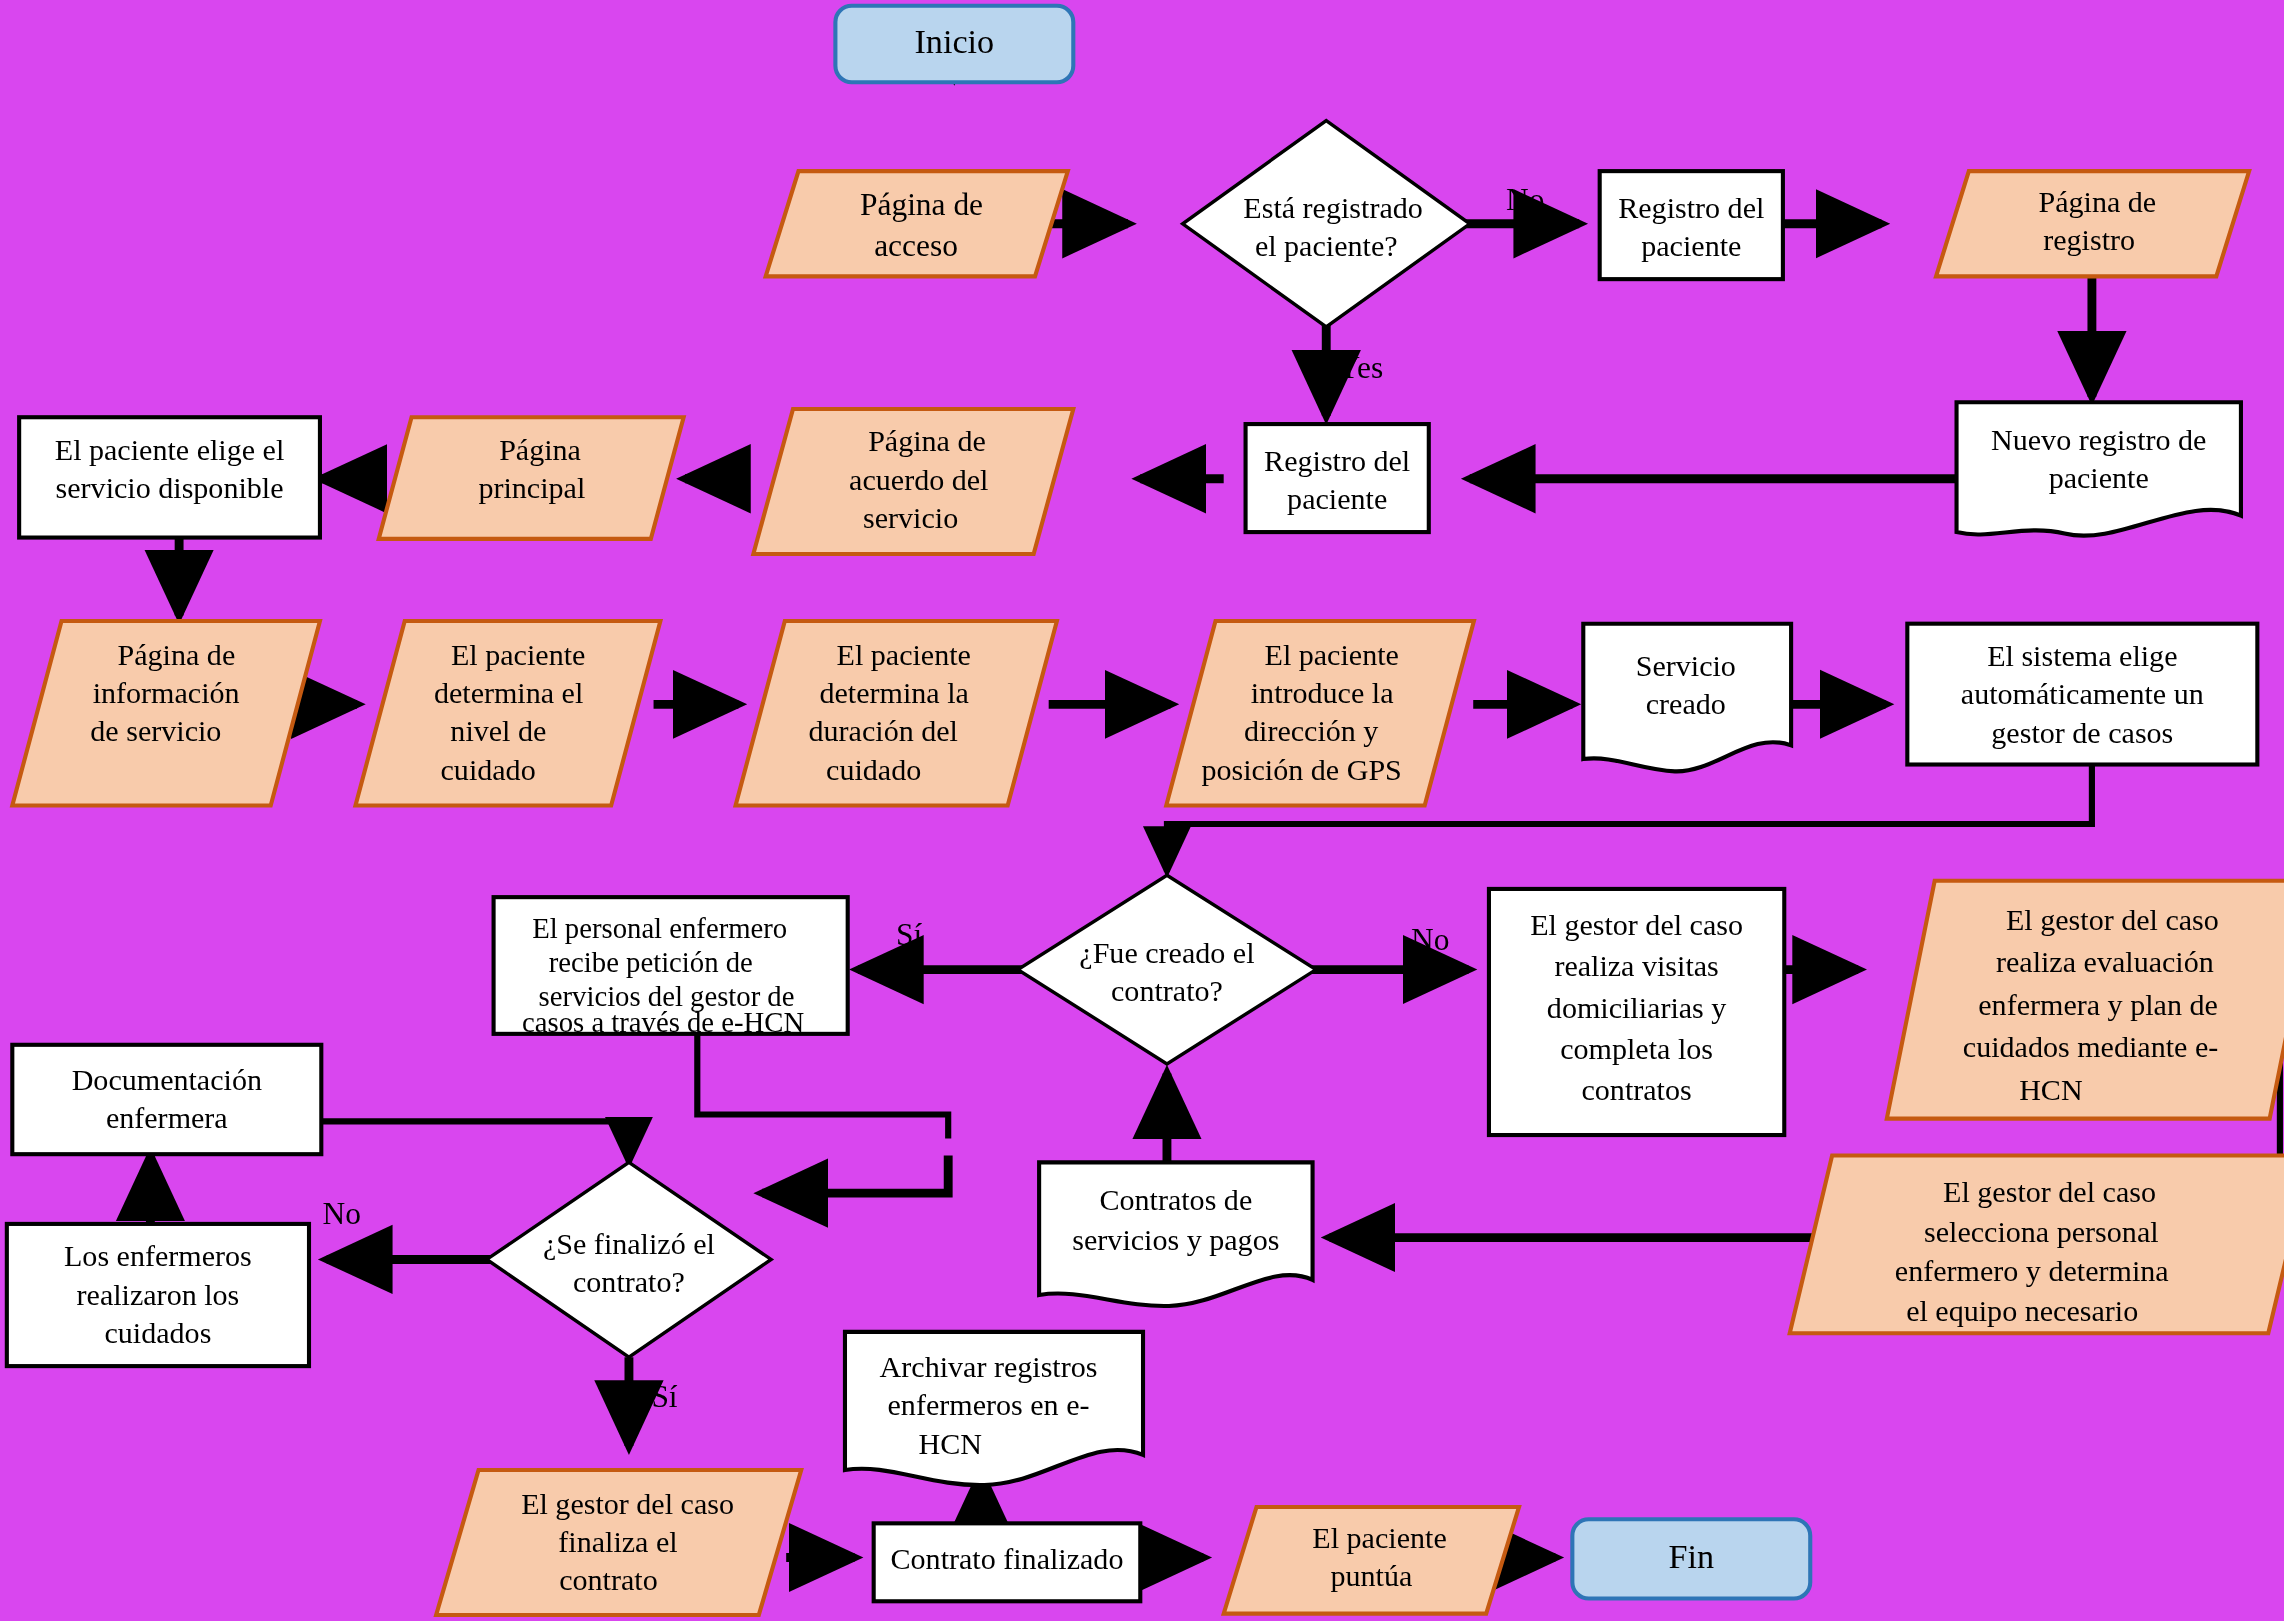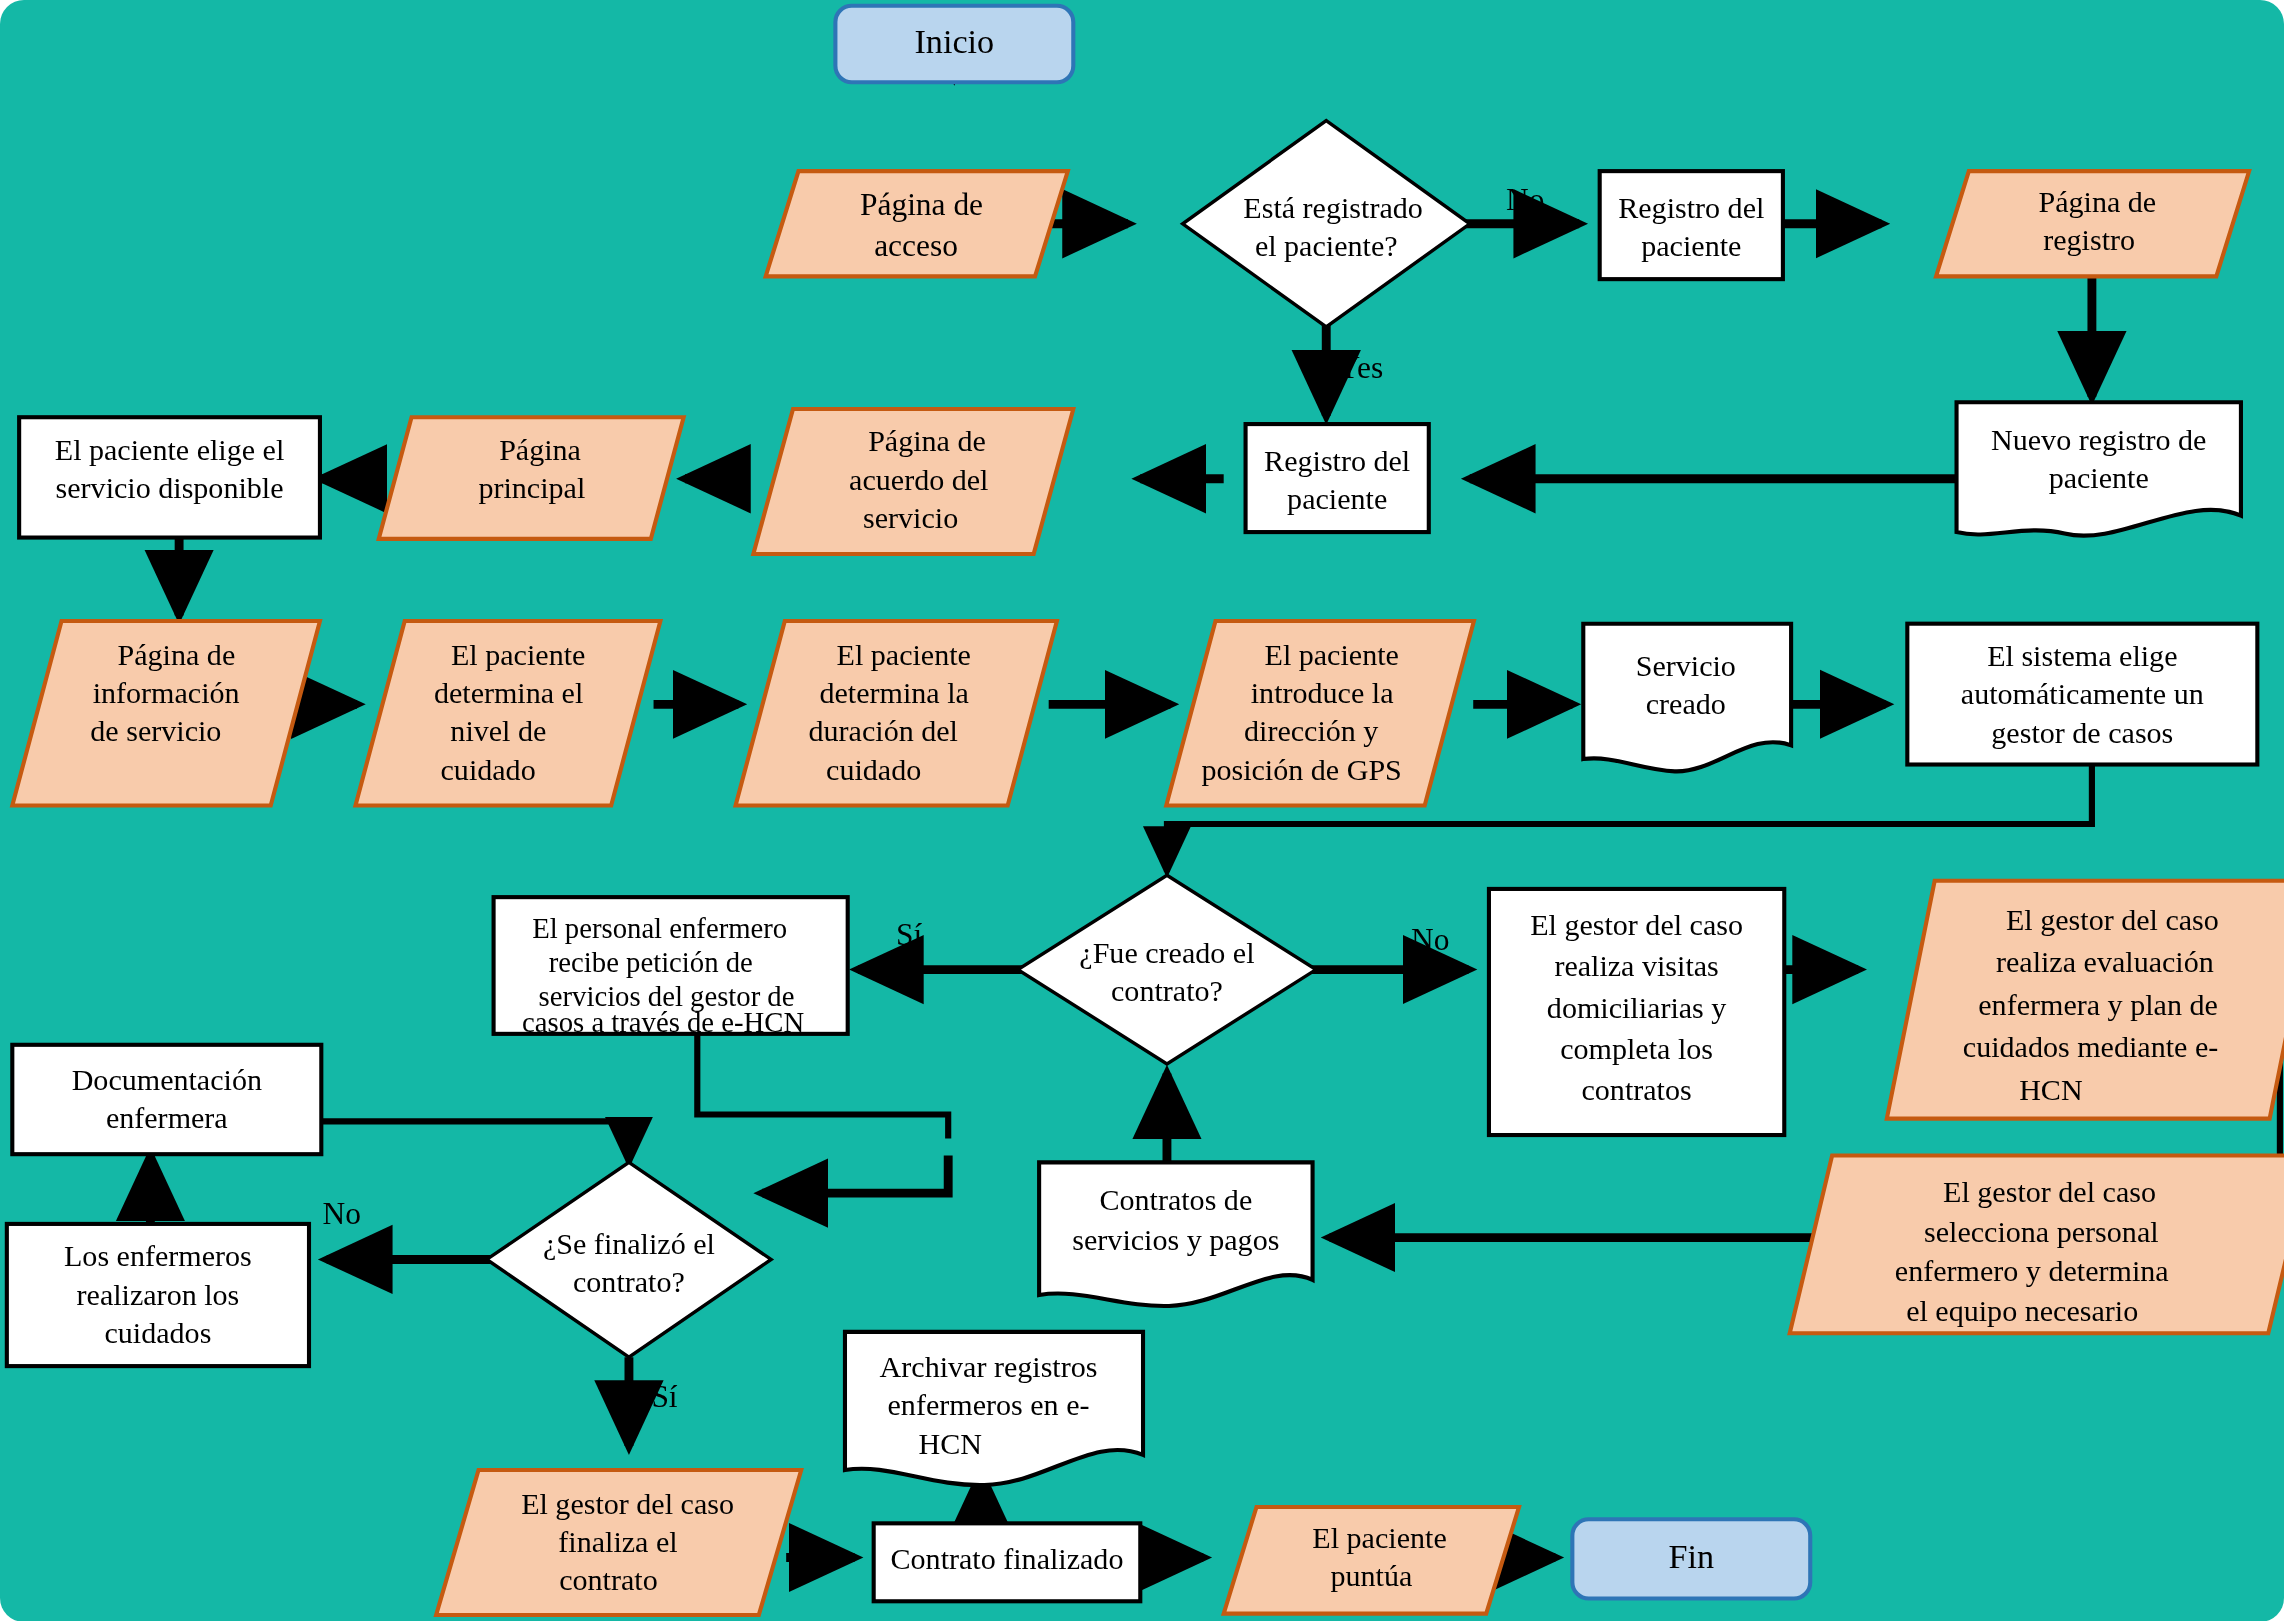--- a/index.html
+++ b/index.html
@@ -1,17 +1,17 @@
 <!DOCTYPE html>
 <html style="font-size:11px"><head>
 <meta charset="utf-8">
 <style>
   html,body{margin:0;padding:0;background:#ffffff;}
   body{font-family:"Liberation Serif", serif;}
-  #stage{position:relative;width:2284px;height:1622px;background:#14b8a6;overflow:hidden;border-radius:24px;}
+  #stage{position:relative;width:2284px;height:1622px;background:#d946ef;overflow:hidden;}
   svg#flow{position:absolute;left:0;top:0;width:2284px;height:1622px;}
   .shape-text{font-family:"Liberation Serif", serif;fill:#000;text-anchor:middle;dominant-baseline:middle;}
   .edge-label{font-family:"Liberation Serif", serif;fill:#000;text-anchor:middle;}
   .ln{stroke:#000;fill:none;}
 </style>
 </head>
 <body>
 
 <div id="stage">
   <svg id="flow" viewBox="0 0 3341 2372" xmlns="http://www.w3.org/2000/svg">

